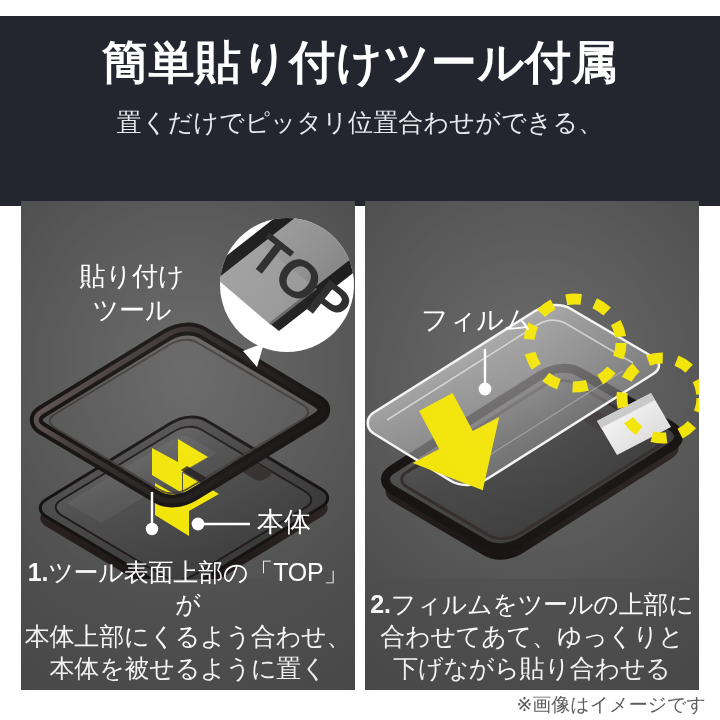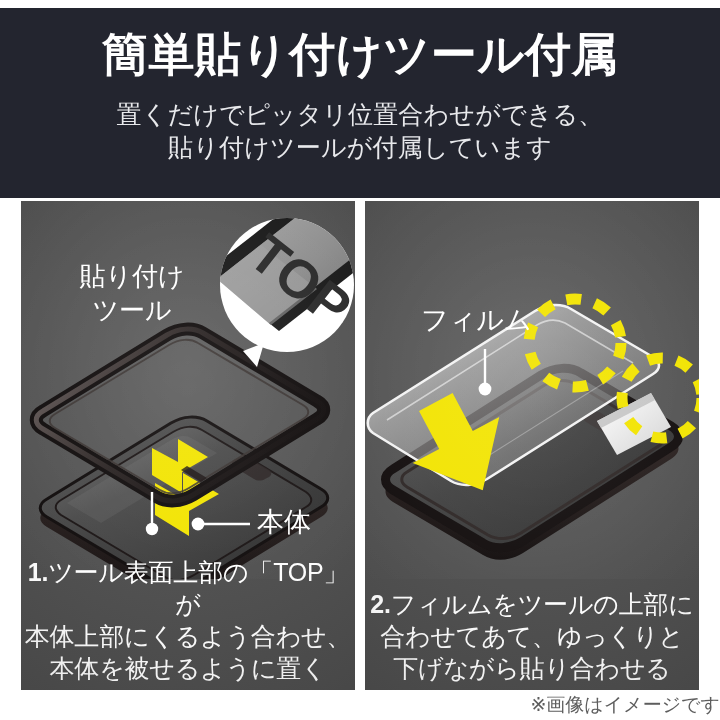--- a/index.html
+++ b/index.html
@@ -6,21 +6,21 @@
   body{
     width:720px;height:720px;overflow:hidden;
     background:#ffffff;
     font-family:"Liberation Sans","DejaVu Sans",sans-serif;
     -webkit-font-smoothing:antialiased;
   }
   #root{position:relative;width:720px;height:720px;}
 
   
   .header{
-    position:absolute;left:0;top:8px;width:720px;height:190px;
+    position:absolute;left:0;top:16px;width:720px;height:190px;
     background:#23252f;
     display:flex;flex-direction:column;align-items:center;justify-content:flex-start;
     box-sizing:border-box;padding-top:18px;
   }
   .header-title{
     color:#ffffff;font-weight:700;font-size:46px;line-height:56px;
     letter-spacing:0.5px;white-space:nowrap;
   }
   .header-sub{
     color:#e8e9ec;font-weight:400;font-size:25px;line-height:33px;
@@ -53,35 +53,34 @@
     text-align:center;color:#ffffff;
     font-size:25px;line-height:32px;font-weight:400;
     letter-spacing:-0.2px;
   }
   .caption b{font-weight:700;}
 
   
   .footnote{
     position:absolute;left:0;top:690px;width:720px;height:30px;
     display:flex;align-items:center;justify-content:flex-end;
-    box-sizing:border-box;
+    box-sizing:border-box;padding-right:14px;
     color:#5d5d5d;font-size:19px;line-height:24px;
     background:#ffffff;
   }
 </style>
 </head>
 <body>
 
 <div id="root">
 
   <div class="header">
     <div class="header-title">簡単貼り付けツール付属</div>
     <div class="header-sub">
       <div>置くだけでピッタリ位置合わせができる、</div>
-      <div>貼り付けツールが付属しています</div>
     </div>
   </div>
 
   <div class="panels">
 
     <div class="panel left">
 
       <div class="stage">
         <svg viewBox="0 0 334 378" xmlns="http://www.w3.org/2000/svg">
           <defs>

